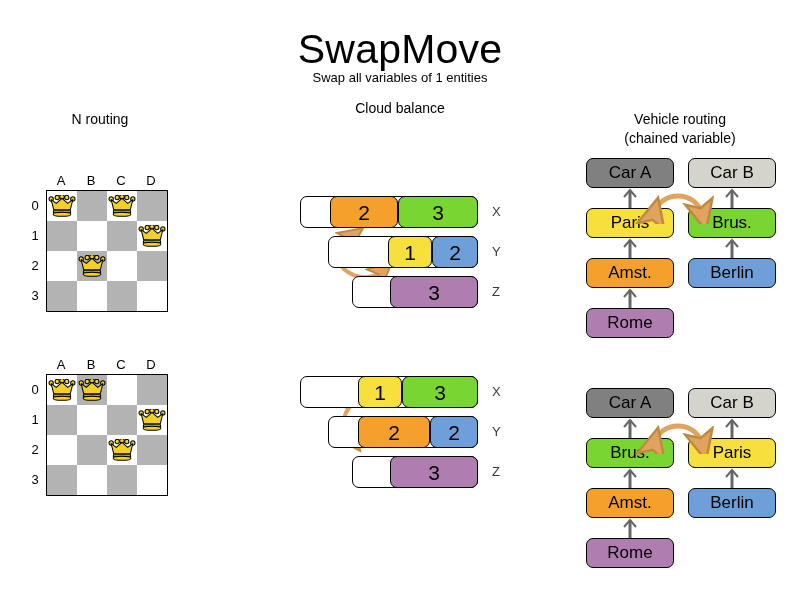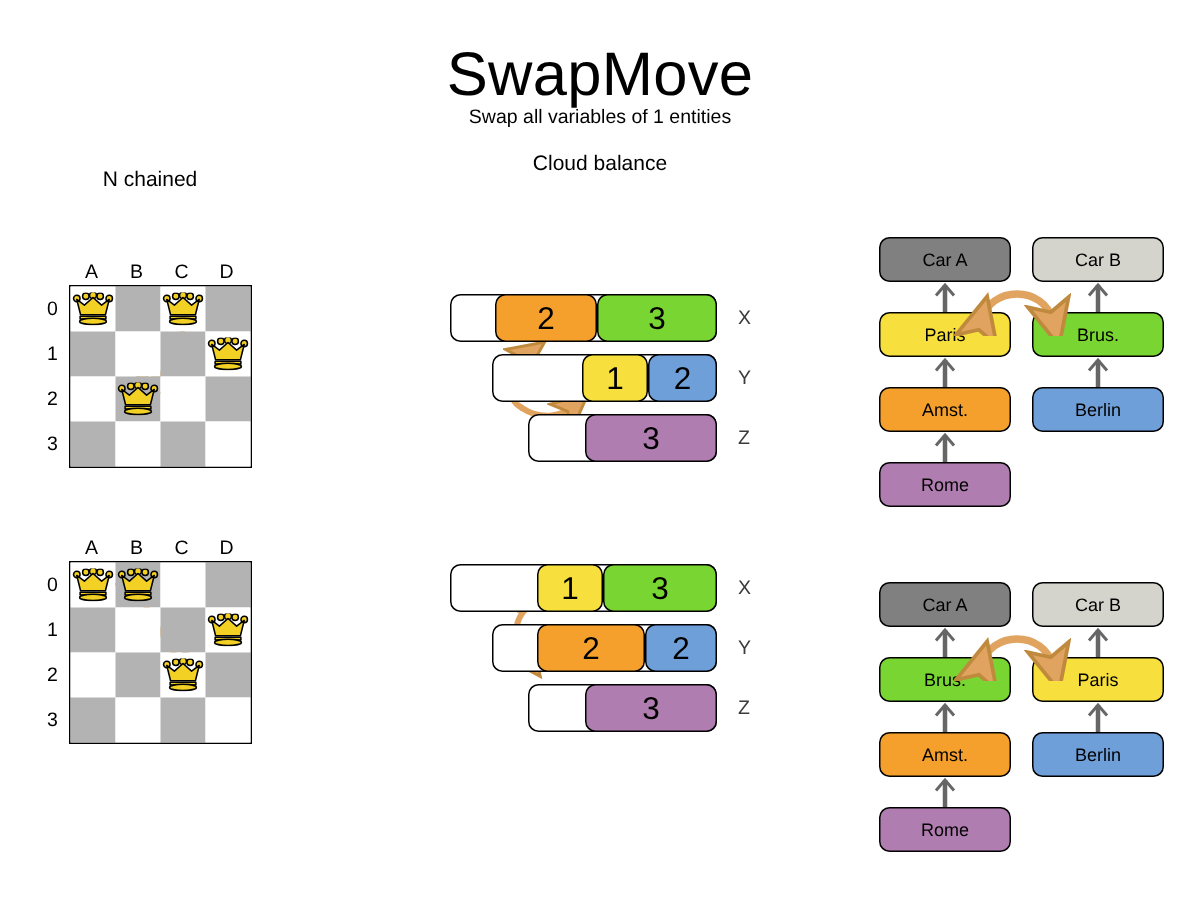--- a/index.html
+++ b/index.html
@@ -57,35 +57,39 @@
   }
   .cloud-label{
     position:absolute;font-size:13px;line-height:32px;color:#3a3a3a;top:0;left:492px;
   }
   .cloud-arrow{position:absolute;pointer-events:none;}
 
   
   .vr-box{
     position:absolute;border:1.8px solid #000;border-radius:7px;box-sizing:border-box;
     display:flex;align-items:center;justify-content:center;
-    font-size:12px;line-height:20px;color:#000;
+    font-size:17px;line-height:20px;color:#000;
   }
   .vr-conn{position:absolute;pointer-events:none;}
   .vr-swap{position:absolute;pointer-events:none;}
 </style>
 </head>
 <body>
 
 <div class="stage">
 
   <div class="abs" id="page-title">SwapMove</div>
   <div class="abs" id="page-subtitle">Swap all variables of 1 entities</div>
 
-  <div class="abs col-header" id="col-head-0">N chained</div>
+  <div class="abs col-header" id="col-head-0">N routing</div>
   <div class="abs col-header" id="col-head-1">Cloud balance</div>
+  <div class="abs col-header" id="col-head-2">
+    <span>Vehicle routing</span>
+    <span class="l2">(chained variable)</span>
+  </div>
 
   <div class="abs chess-wrap" style="left:28px;top:174px;">
     <svg class="chess-arrow" viewBox="0 0 170 150">
       <defs>
         <marker id="qhead1" markerWidth="7" markerHeight="7" refX="3" refY="3.2" orient="auto">
           <path d="M0.4,0.4 L6.4,3.2 L0.4,6.0 L1.8,3.2 Z" fill="#d4a14a" stroke="#b8882f" stroke-width="0.5"></path>
         </marker>
       </defs>
       <path d="M93,40 C96,62 86,74 66,82" fill="none" stroke="#d4a14a" stroke-width="3.4" stroke-linecap="round" marker-end="url(#qhead1)"></path>
     </svg>

